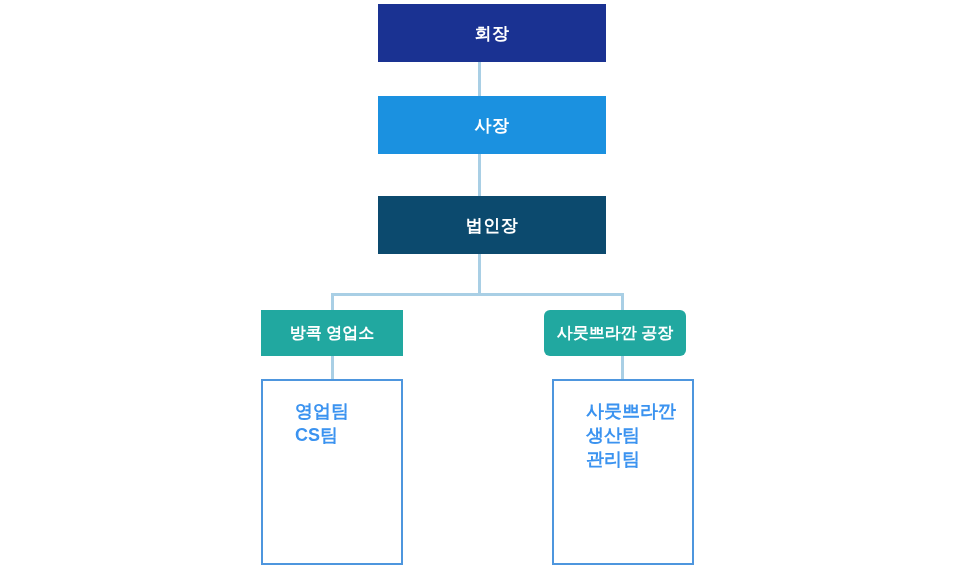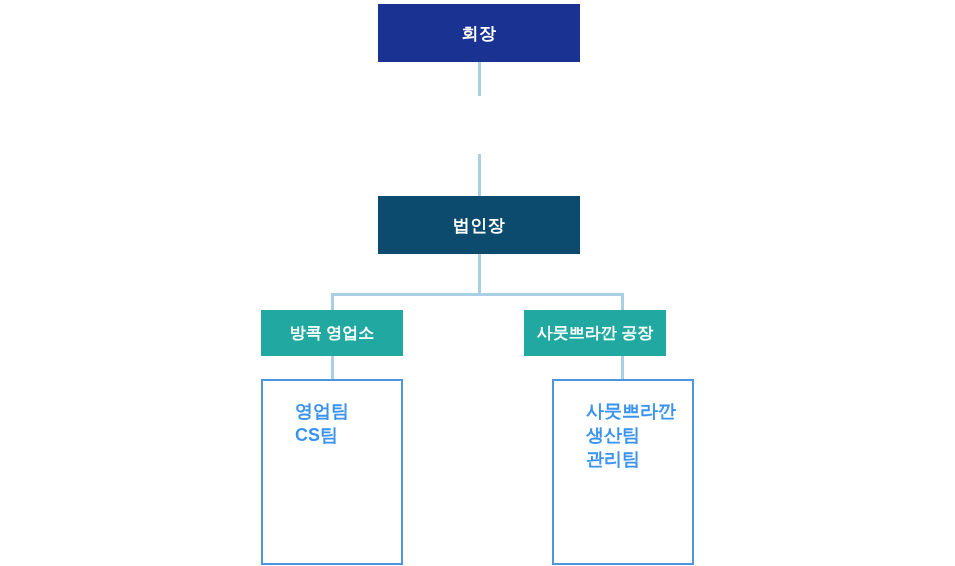--- a/index.html
+++ b/index.html
@@ -11,21 +11,21 @@
     width: 955px;
     height: 566px;
     background: #ffffff;
     overflow: hidden;
   }
 
   
   .level-box {
     position: absolute;
     left: 378px;
-    width: 202px;
+    width: 228px;
     height: 58px;
     display: flex;
     align-items: center;
     justify-content: center;
     color: #ffffff;
     font-size: 17px;
     font-weight: 700;
     letter-spacing: 0.5px;
   }
   .box-chairman  { top: 4px;   background: #1A3292; }
@@ -52,21 +52,21 @@
     background: #21A8A0;
     display: flex;
     align-items: center;
     justify-content: center;
     color: #ffffff;
     font-size: 16px;
     font-weight: 700;
     white-space: nowrap;
   }
   .branch-left  { left: 261px; }
-  .branch-right { left: 524px; }
+  .branch-right { left: 544px; border-radius: 6px; }
 
   
   .team-box {
     position: absolute;
     top: 379px;
     width: 142px;
     height: 186px;
     background: #ffffff;
     border: 2px solid #4E96DE;
     padding: 18px 10px 0 32px;
@@ -86,20 +86,23 @@
 <body>
 
 <div class="canvas">
 
   <div class="level-box box-chairman">
     <span>회장</span>
   </div>
 
   <div class="conn conn-v1"></div>
 
+  <div class="level-box box-president">
+    <span>사장</span>
+  </div>
 
   <div class="conn conn-v2"></div>
 
   <div class="level-box box-corp-head">
     <span>법인장</span>
   </div>
 
   <div class="conn conn-v3"></div>
   <div class="conn conn-h"></div>
   <div class="conn conn-drop-left"></div>

